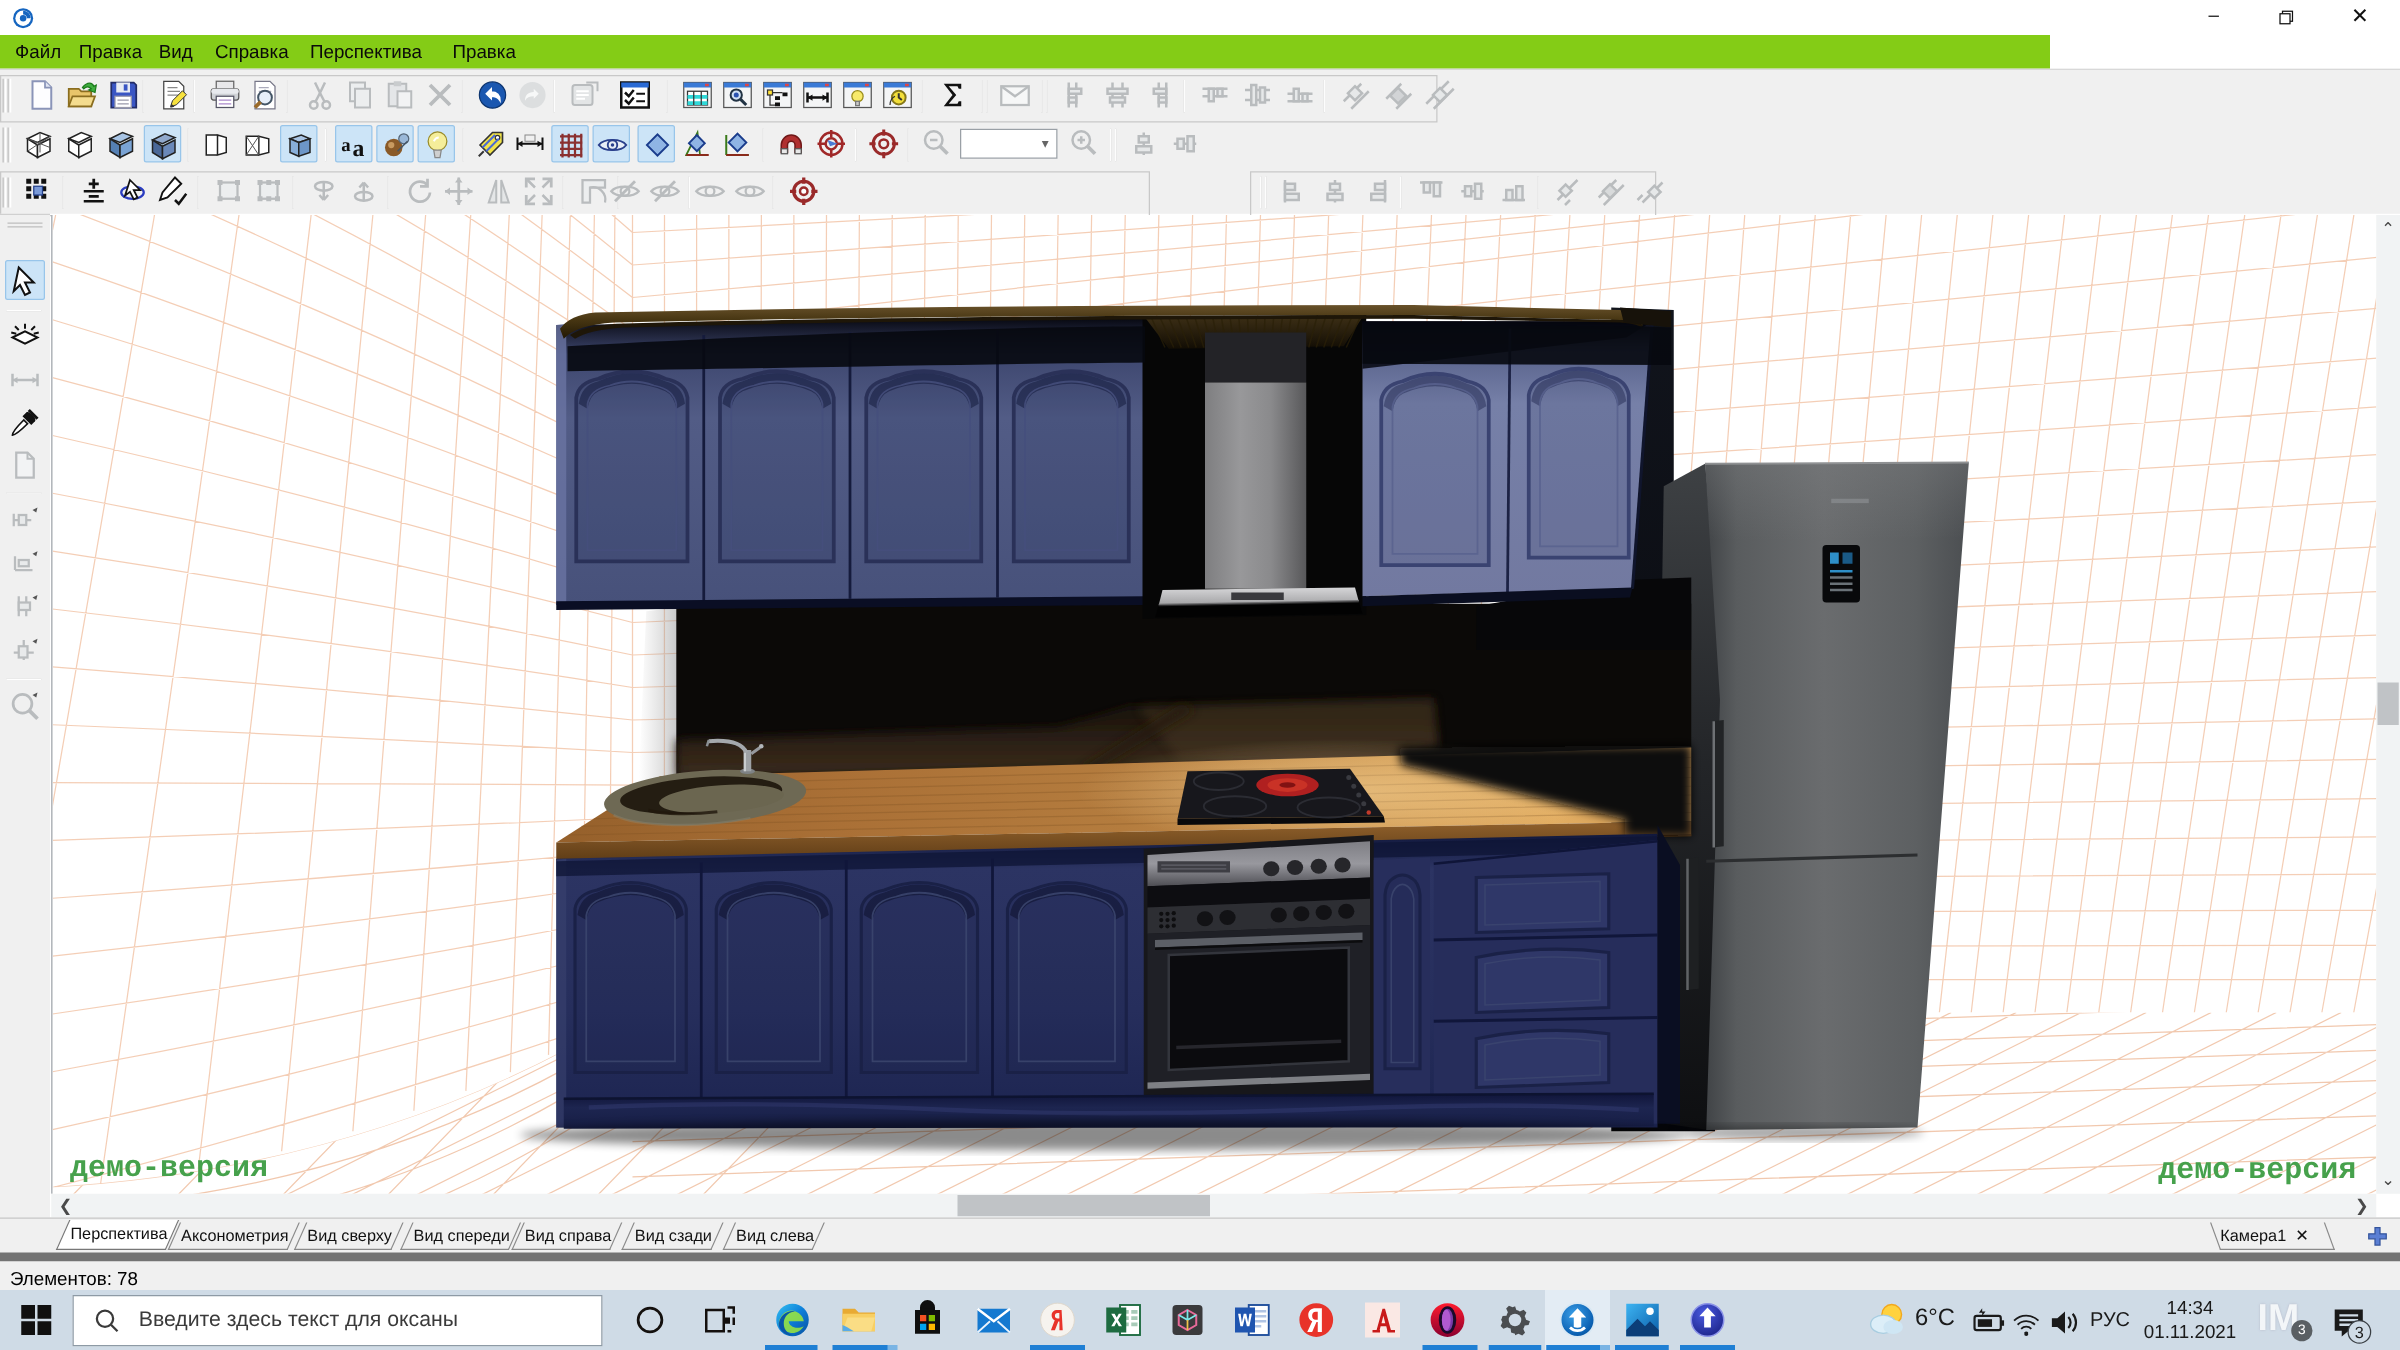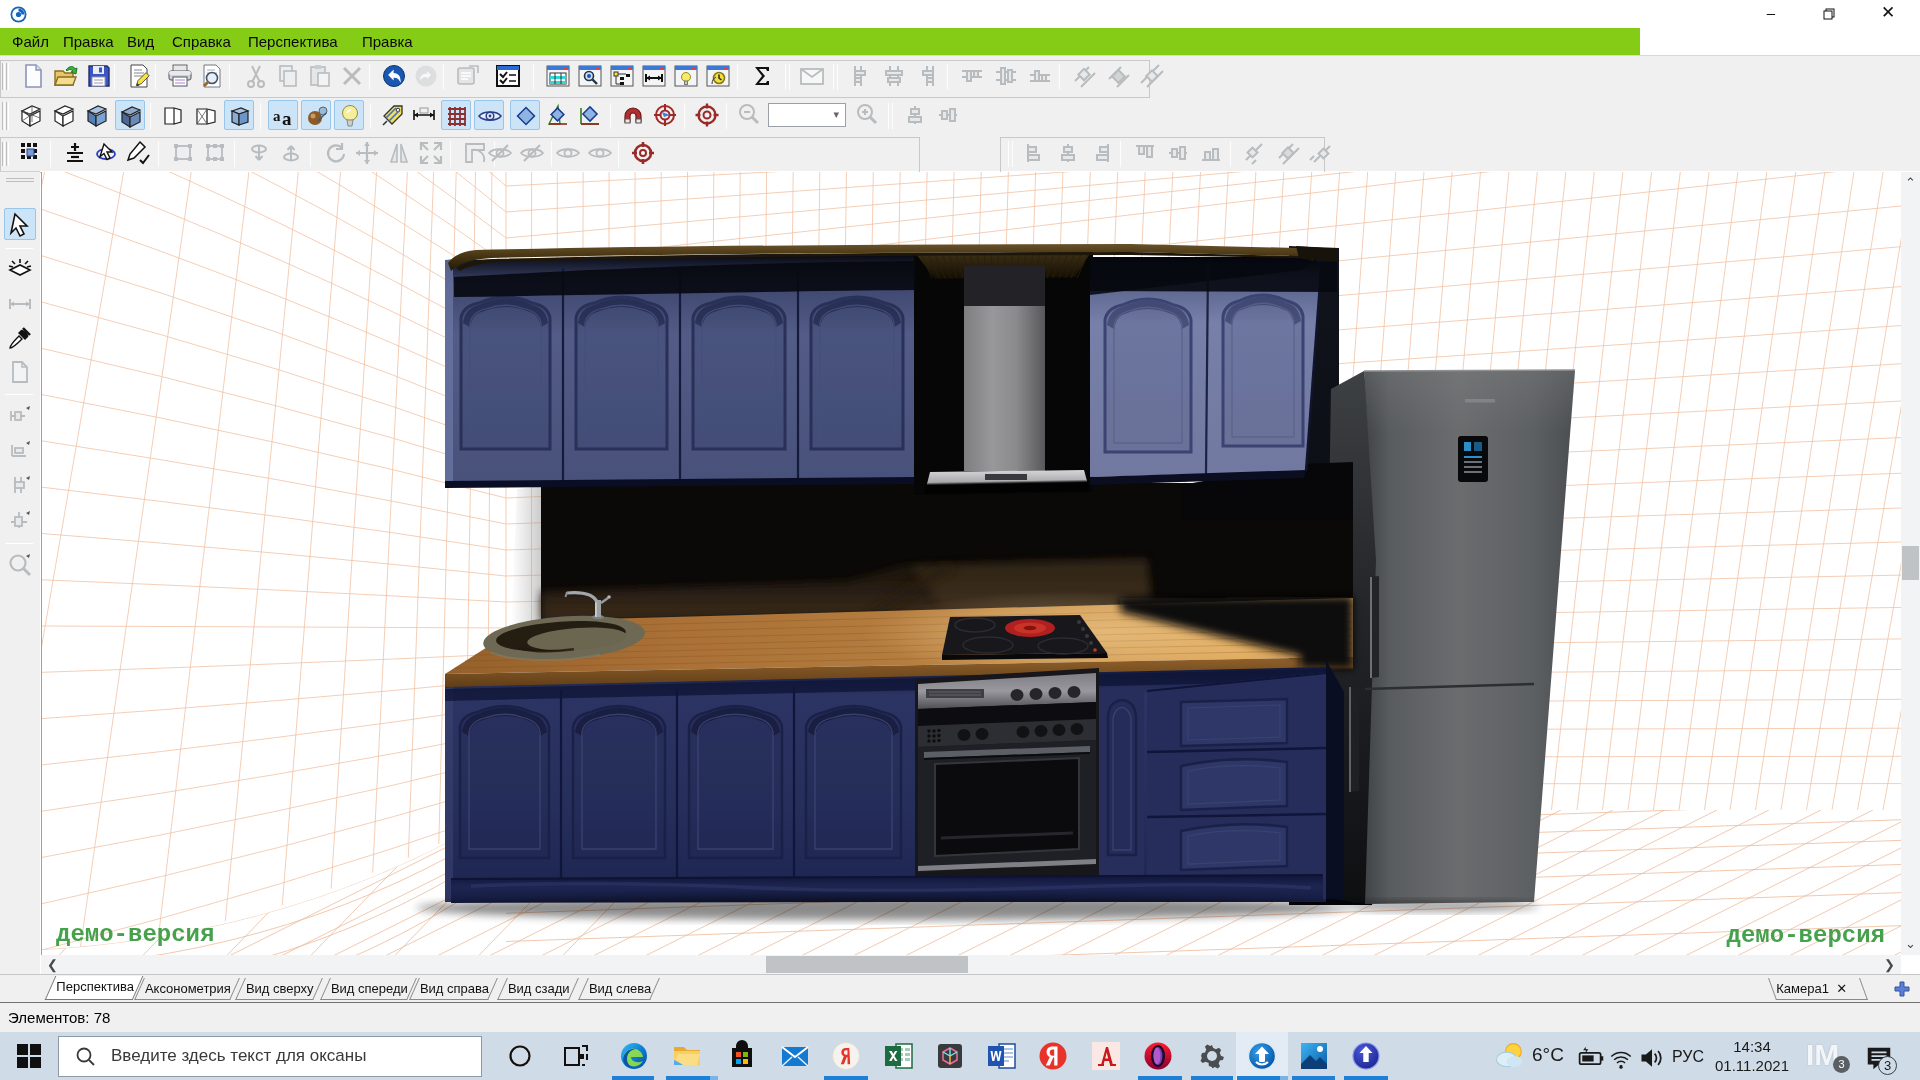--- a/index.html
+++ b/index.html
@@ -25,21 +25,21 @@
 .ssep{position:absolute;left:5px;width:28px;height:1px;background:#bdbdbd;border-bottom:1px solid #fff}
 #viewport{position:absolute;left:41px;top:172px;width:1860px;height:783px;background:#fff;overflow:hidden;border-left:1px solid #9aa0a6}
 #hscroll{position:absolute;left:41px;top:955px;width:1860px;height:19px;background:#f1f3f4}
 #vscroll{position:absolute;left:1901px;top:172px;width:19px;height:783px;background:#f1f3f4}
 .sthumb{position:absolute;background:#c0c3c6}
 .sarr{position:absolute;color:#4a4a4a;font-size:13px;font-family:"Liberation Sans";line-height:18px}
 #tabbar{position:absolute;left:0;top:974px;width:1920px;height:28px;background:#f0f0f0;border-top:1px solid #c6c6c6}
 .tab{position:absolute;top:3px;height:22px;background:#f0f0f0;border:1px solid #8a8a8a;border-top:none;transform:skewX(-24deg);font-size:13px;color:#111}
 .tab span{display:inline-block;transform:skewX(24deg);padding:3px 4px 0 4px;white-space:nowrap}
 .tabact{background:#fff;border-color:#777;height:24px;top:1px;z-index:3}
-#status{position:absolute;left:0;top:1002px;width:1920px;height:30px;background:#f0f0f0;border-top:1px solid #737373;font-size:15px;color:#000}
+#status{position:absolute;left:0;top:1002px;width:1920px;height:30px;background:#f0f0f0;border-top:7px solid #737373;font-size:15px;color:#000}
 #status span{position:absolute;left:8px;top:6px}
 #taskbar{position:absolute;left:0;top:1032px;width:1920px;height:48px;background:#cfdbe6}
 #search{position:absolute;left:58px;top:1036px;width:424px;height:41px;background:#fff;border:1px solid #8d9aa5;font-size:17px;color:#3a3a3a}
 #search .mag{position:absolute;left:16px;top:9px}
 #search .stx{position:absolute;left:52px;top:9px;white-space:nowrap}
 .tkic{position:absolute;top:1040px;width:32px;height:32px}
 .tkline{position:absolute;top:1076px;height:4px;background:#1f7fd4}
 .tray{position:absolute;font-size:15px;color:#1a1a1a}
 #clock{position:absolute;left:1712px;top:1037px;width:80px;text-align:center;font-size:15px;color:#1a1a1a;line-height:19px}
 </style>

